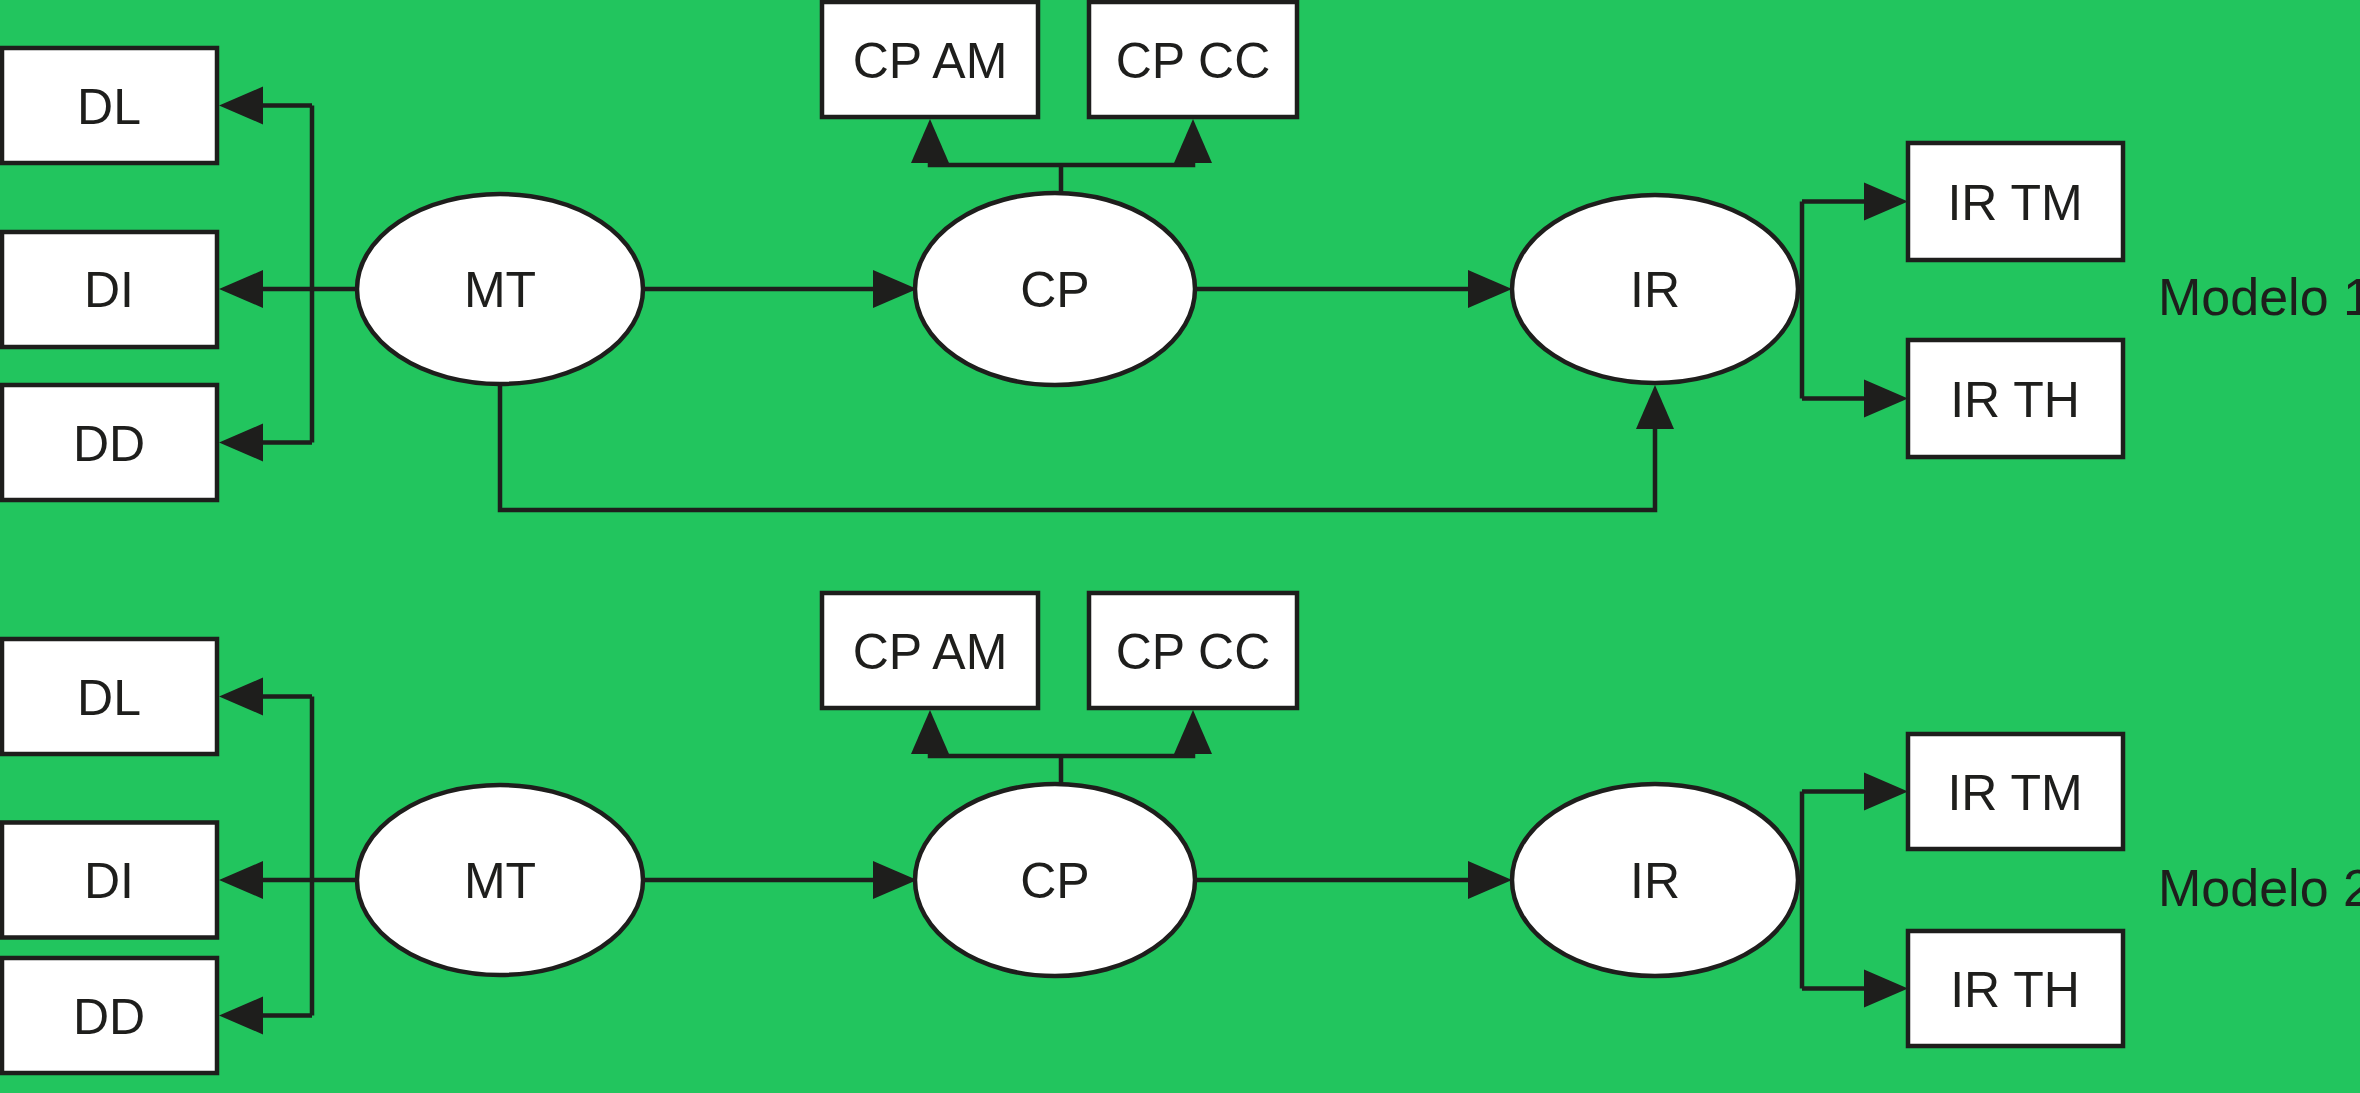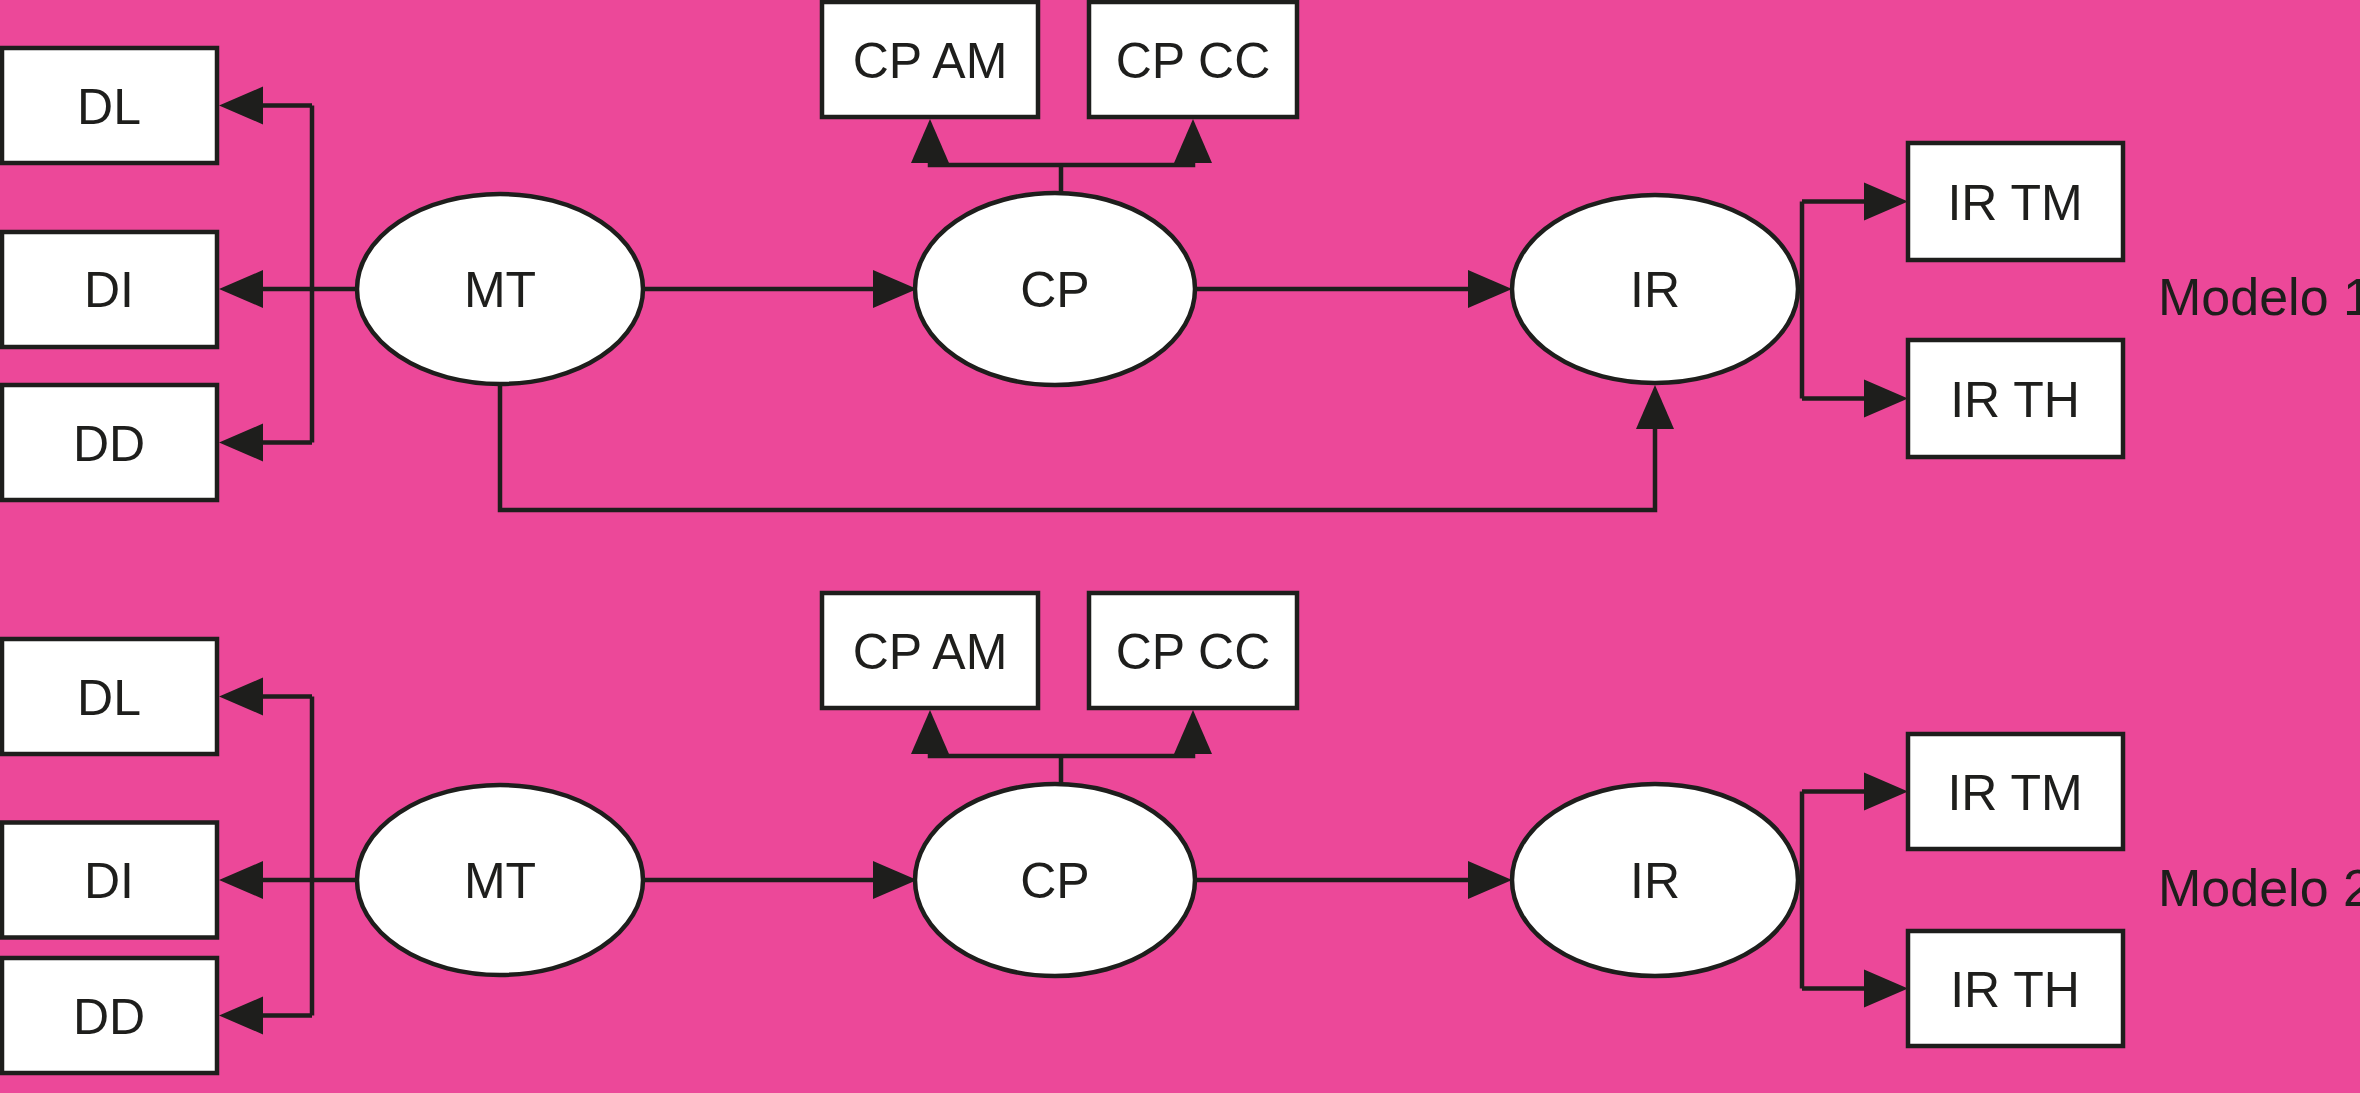--- a/index.html
+++ b/index.html
@@ -3,21 +3,21 @@
 <meta charset="utf-8">
 <style>
   html, body {
     margin: 0;
     padding: 0;
     background: #ffffff;
   }
   .canvas-wrap {
     width: 2360px;
     height: 1093px;
-    background: #ec4899;
+    background: #22c55e;
     position: relative;
     overflow: hidden;
   }
   svg {
     display: block;
   }
   .box {
     fill: #ffffff;
     stroke: #1e1e1c;
     stroke-width: 4.5;

